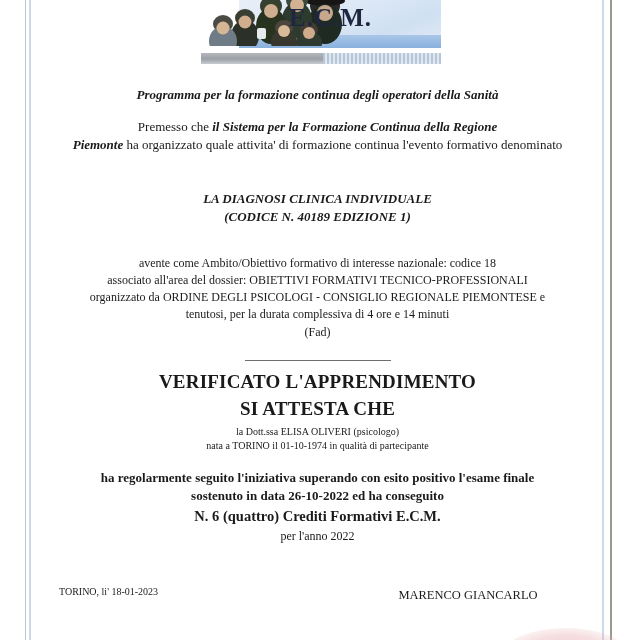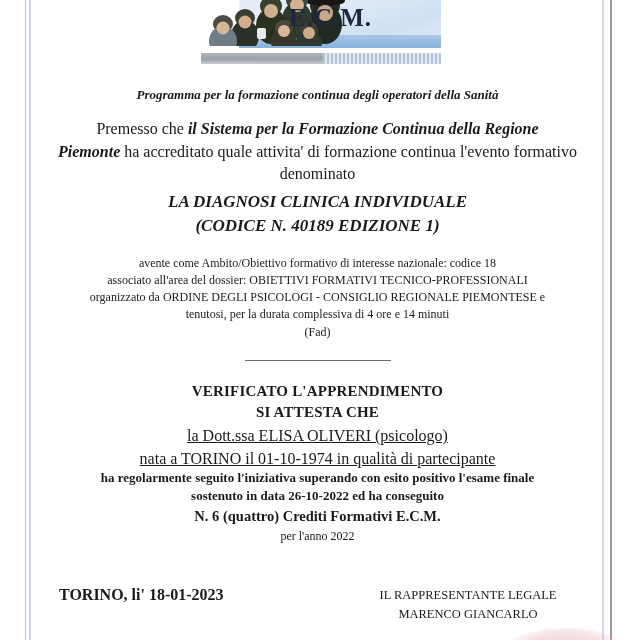--- a/index.html
+++ b/index.html
@@ -121,31 +121,31 @@
     left: 0; right: 0;
     top: 86px;
     font-size: 13px;
     font-weight: 700;
     font-style: italic;
   }
   .t-premessa {
     position: absolute;
     left: 8px; right: 8px;
     top: 118px;
-    font-size: 16px;
+    font-size: 13px;
   }
   .t-premessa b {
     font-weight: 700;
     font-style: italic;
   }
   .t-course {
     position: absolute;
     left: 0; right: 0;
     top: 190px;
-    font-size: 17px;
+    font-size: 13px;
     font-weight: 700;
     font-style: italic;
   }
   .t-details {
     position: absolute;
     left: 4px; right: 4px;
     top: 255px;
     font-size: 12px;
   }
   .t-fad {
@@ -158,31 +158,29 @@
     top: 360px;
     width: 146px;
     height: 0;
     border-top: 1.5px solid #6e6e6e;
   }
 
   .t-attesta {
     position: absolute;
     left: 0; right: 0;
     top: 369px;
-    font-size: 15px;
+    font-size: 19px;
     font-weight: 700;
     letter-spacing: .2px;
-    margin-top: 12px;
   }
   .t-person {
     position: absolute;
     left: 0; right: 0;
     top: 425px;
-    font-size: 16px;
-    text-decoration: underline;
+    font-size: 10px;
   }
   .t-statement {
     position: absolute;
     left: 0; right: 0;
     top: 469px;
     font-size: 13px;
     font-weight: 700;
   }
   .t-statement .credits {
     font-size: 14.5px;
@@ -192,22 +190,21 @@
     left: 0; right: 0;
     top: 528px;
     font-size: 12px;
   }
 
   
   .footer-left {
     position: absolute;
     left: 26px;
     top: 586px;
-    font-size: 16px;
-    font-weight: bold;
+    font-size: 10px;
   }
   .footer-right {
     position: absolute;
     left: 310px;
     top: 586px;
     width: 250px;
     text-align: center;
     font-size: 12.5px;
     line-height: 1.5;
   }
@@ -267,21 +264,21 @@
     <div class="logo-bar-hatch"></div>
   </div>
 
   <div class="t-title-main line">Programma per la formazione continua degli operatori della Sanità</div>
 
   <div class="t-premessa">
     <div class="line">
       <span>Premesso che </span><b>il Sistema per la Formazione Continua della Regione</b>
     </div>
     <div class="line">
-      <b>Piemonte</b><span> ha accreditato quale attivita' di formazione continua l'evento formativo denominato</span>
+      <b>Piemonte</b><span> ha organizzato quale attivita' di formazione continua l'evento formativo denominato</span>
     </div>
   </div>
 
   <div class="t-course">
     <div class="line">LA DIAGNOSI CLINICA INDIVIDUALE</div>
     <div class="line">(CODICE N. 40189 EDIZIONE 1)</div>
   </div>
 
   <div class="t-details">
     <div class="line">avente come Ambito/Obiettivo formativo di interesse nazionale: codice 18</div>
@@ -307,18 +304,17 @@
     <div class="line">ha regolarmente seguito l'iniziativa superando con esito positivo l'esame finale</div>
     <div class="line">sostenuto in data 26-10-2022  ed ha conseguito</div>
     <div class="line credits">N. 6 (quattro) Crediti Formativi E.C.M.</div>
   </div>
 
   <div class="t-year line">per l'anno 2022</div>
 
   <div class="footer-left">TORINO, li' 18-01-2023</div>
 
   <div class="footer-right">
-    <div>IL RAPPRESENTANTE LEGALE</div>
     <div>MARENCO GIANCARLO</div>
   </div>
 
   <div class="stamp"></div>
 </div>
 
 </body></html>

